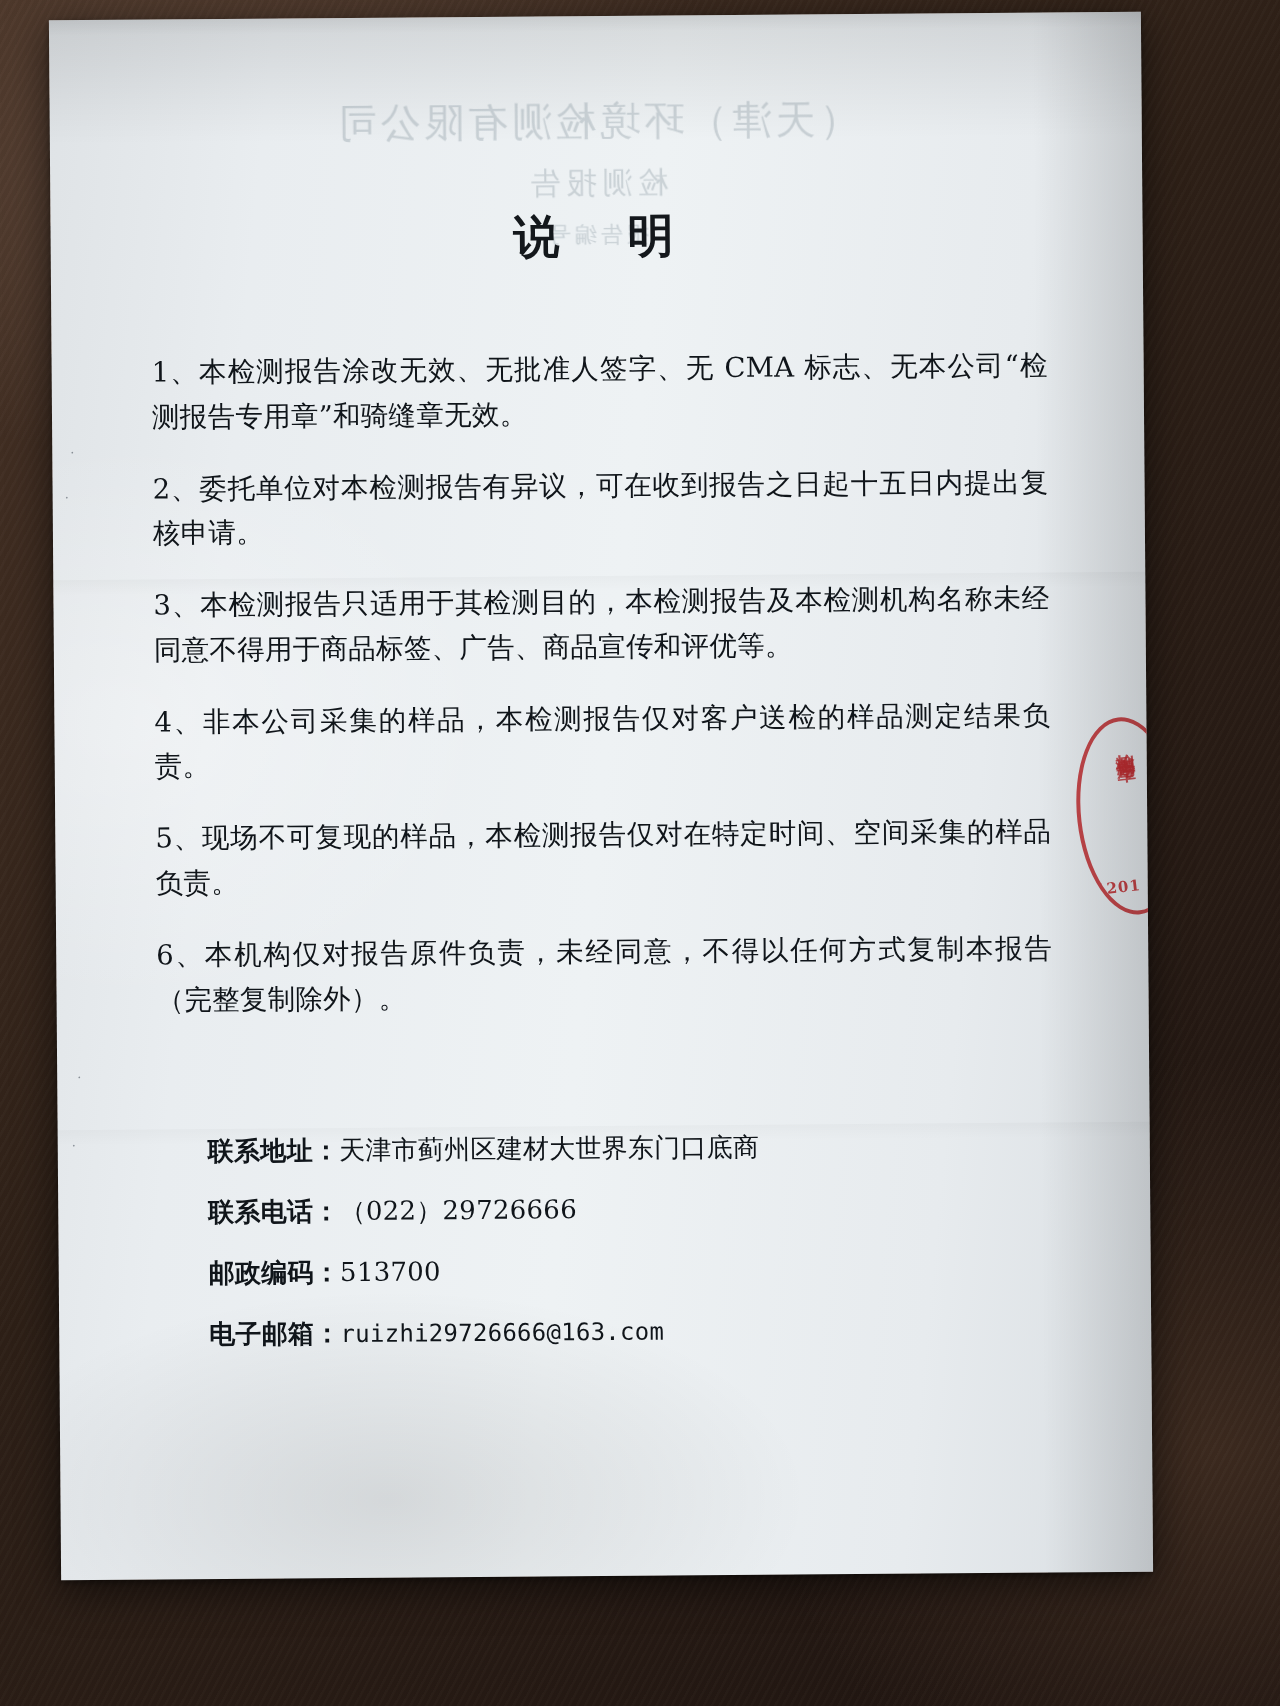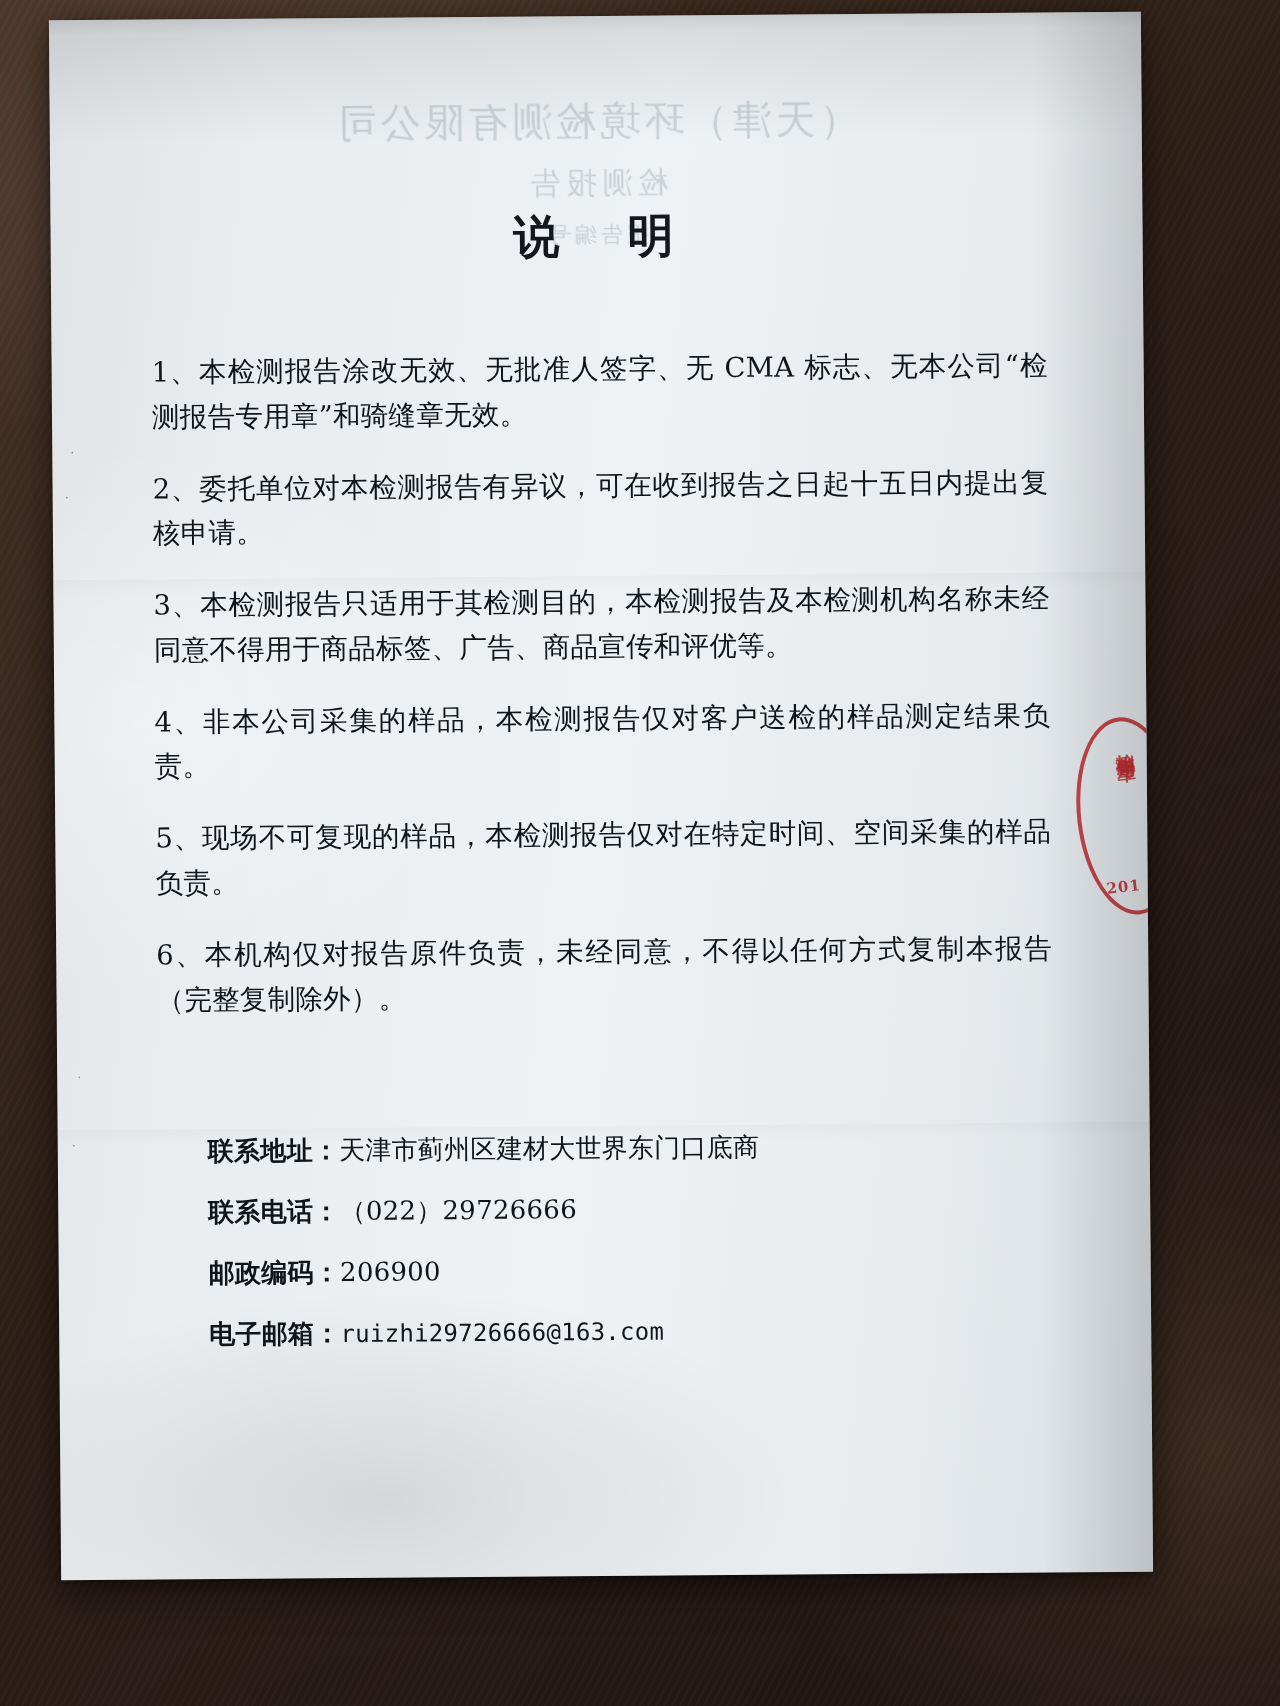--- a/index.html
+++ b/index.html
@@ -207,21 +207,21 @@
   </div>
 
   <div class="contact">
     <div class="contact-row">
       <span class="lbl">联系地址：</span><span class="val">天津市蓟州区建材大世界东门口底商</span>
     </div>
     <div class="contact-row">
       <span class="lbl">联系电话：</span><span class="val">（022）29726666</span>
     </div>
     <div class="contact-row">
-      <span class="lbl">邮政编码：</span><span class="val">206900</span>
+      <span class="lbl">邮政编码：</span><span class="val">513700</span>
     </div>
     <div class="contact-row">
       <span class="lbl">电子邮箱：</span><span class="val mono">ruizhi29726666@163.com</span>
     </div>
   </div>
 
   <div class="stamp">
     <div class="sc">检测专用章</div>
     <div class="snum">1201</div>
   </div>

